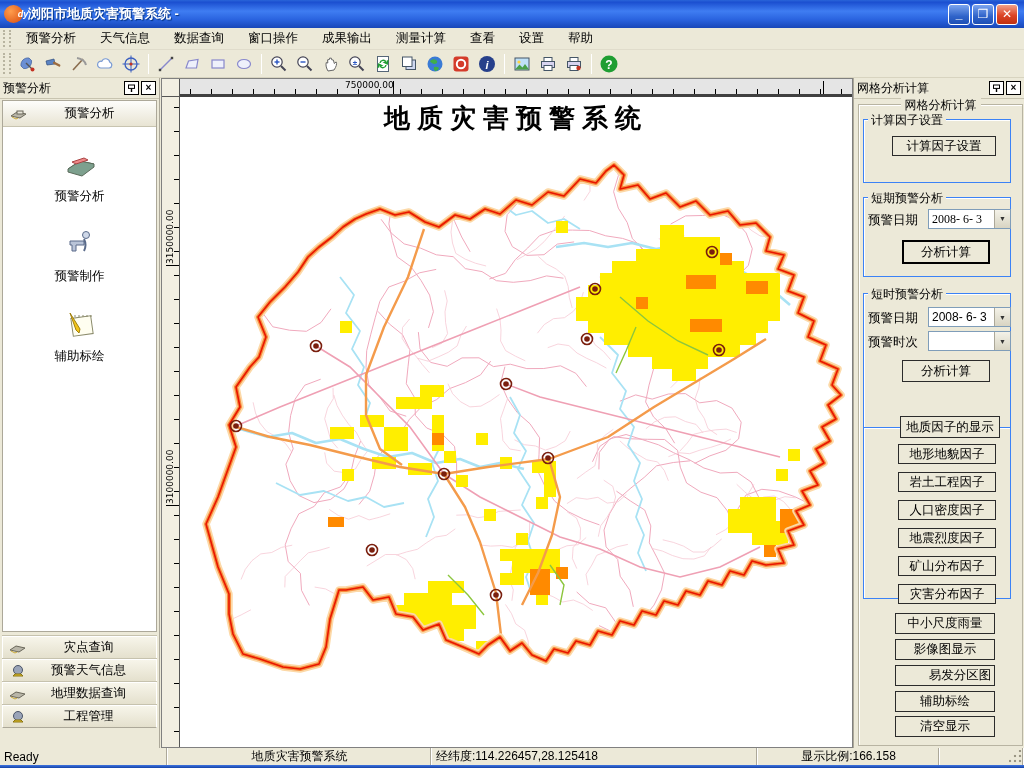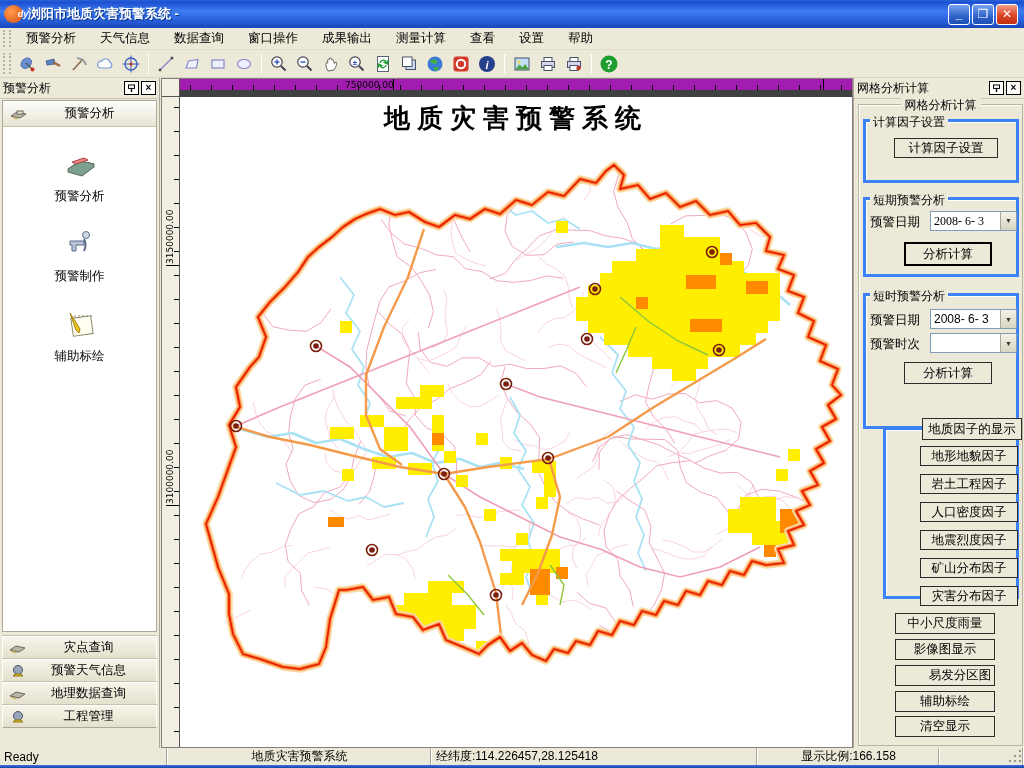--- a/index.html
+++ b/index.html
@@ -47,35 +47,35 @@
   .nav-item { margin-top:22px; text-align:center; }
   .nav-item .nav-label { display:block; margin-top:4px; font-size:12.5px; }
   .bottom-bars { position:absolute; left:2px; bottom:20px; right:2px; }
   .bbar { height:23px; display:flex; align-items:center; padding:0 6px; background:linear-gradient(180deg,#f7f5ea,#e4e0cd);
     border:1px solid #fff; border-bottom:1px solid #aca899; border-top:1px solid #fff; box-shadow:0 -1px 0 #c6c2ae; }
   .bbar span { flex:1; text-align:center; font-size:12.5px; }
 
   
   .map-view { position:absolute; left:161px; top:0; width:692px; height:670px; background:#fff; border:1px solid #808080; }
   .ruler-corner { position:absolute; left:0; top:0; width:18px; height:18px; background:#f2efe2; border-right:1px solid #555; border-bottom:1px solid #555; }
-  .hruler { position:absolute; left:18px; top:0; height:18px; right:0; background:#a21caf; border-bottom:7px solid #404040; overflow:hidden; }
+  .hruler { position:absolute; left:18px; top:0; height:18px; right:0; background:#e5e5e5; border-bottom:3px solid #404040; overflow:hidden; }
   .vruler { position:absolute; left:0; top:18px; width:18px; bottom:0; background:#f2efe2; border-right:1px solid #555; overflow:hidden; }
   .tick-h { position:absolute; bottom:0; width:1px; background:#000; }
   .tick-v { position:absolute; right:0; height:1px; background:#000; }
   .rlabel-h { position:absolute; top:1px; font-size:9px; font-family:"DejaVu Sans",sans-serif; white-space:nowrap; }
   .rlabel-v { position:absolute; left:-14px; font-size:9px; font-family:"DejaVu Sans",sans-serif; white-space:nowrap;
     transform:rotate(-90deg); transform-origin:center; width:44px; text-align:center; }
   .map-canvas { position:absolute; left:18px; top:18px; right:0; bottom:0; background:#fff; }
   .map-title-text { font-family:"DejaVu Serif","Liberation Serif",serif; font-weight:bold; font-size:26px; letter-spacing:7px; }
 
   
   .right-panel { position:absolute; left:853px; top:0; width:171px; height:670px; background:#ECE9D8; border-left:1px solid #aca899; }
   .rp-group { position:absolute; left:4px; top:26px; width:165px; bottom:2px; border:1px solid #b8b4a2; box-shadow:inset 1px 1px 0 #fff; }
   .rp-group-title { position:absolute; top:-8px; left:50%; transform:translateX(-50%); background:#ECE9D8; padding:0 4px; white-space:nowrap; }
-  .sub-frame { position:absolute; left:4px; right:3px; border:3px solid #3b82f6; box-shadow:inset 1px 1px 0 #fff; }
+  .sub-frame { position:absolute; left:4px; right:11px; border:1px solid #3b82f6; box-shadow:inset 1px 1px 0 #fff; }
   .sub-title { position:absolute; top:-8px; left:4px; background:#ECE9D8; padding:0 3px; white-space:nowrap; }
   .xp-btn { position:absolute; background:#ECE9D8; border:1px solid #2b2b2b; font-size:12.5px; text-align:center;
     display:flex; align-items:center; justify-content:center; font-family:inherit; }
   .xp-btn.default { border:2px solid #000; }
   .combo { position:absolute; height:20px; background:#fff; border:1px solid #7f9db9; display:flex; align-items:center; }
   .combo-value { flex:1; padding-left:3px; font-size:12px; white-space:nowrap; overflow:hidden; }
   .combo-btn { width:16px; height:100%; background:linear-gradient(180deg,#f4f2e8,#d8d4c2); border-left:1px solid #aca899;
     display:flex; align-items:center; justify-content:center; font-size:7px; color:#333; }
   .rp-label { position:absolute; font-size:12.5px; }
 
@@ -695,21 +695,21 @@
             <span class="combo-btn">▼</span>
           </div>
           <span class="rp-label" style="left:4px; top:40px;">预警时次</span>
           <div class="combo" style="left:64px; top:37px; right:-1px;">
             <span class="combo-value"></span>
             <span class="combo-btn">▼</span>
           </div>
           <button class="xp-btn" style="left:38px; top:66px; width:88px; height:22px;">分析计算</button>
         </div>
 
-        <div class="sub-frame" style="top:322px; height:172px;margin-left:20px;">
+        <div class="sub-frame" style="top:322px; height:172px;">
           <button class="xp-btn" style="left:36px; top:-12px; width:100px; height:22px; z-index:2;">地质因子的显示</button>
           <button class="xp-btn" style="left:34px; top:16px; width:98px; height:20px;">地形地貌因子</button>
           <button class="xp-btn" style="left:34px; top:44px; width:98px; height:20px;">岩土工程因子</button>
           <button class="xp-btn" style="left:34px; top:72px; width:98px; height:20px;">人口密度因子</button>
           <button class="xp-btn" style="left:34px; top:100px; width:98px; height:20px;">地震烈度因子</button>
           <button class="xp-btn" style="left:34px; top:128px; width:98px; height:20px;">矿山分布因子</button>
           <button class="xp-btn" style="left:34px; top:156px; width:98px; height:20px;">灾害分布因子</button>
         </div>
 
         <button class="xp-btn" style="left:36px; top:508px; width:100px; height:21px;">中小尺度雨量</button>

